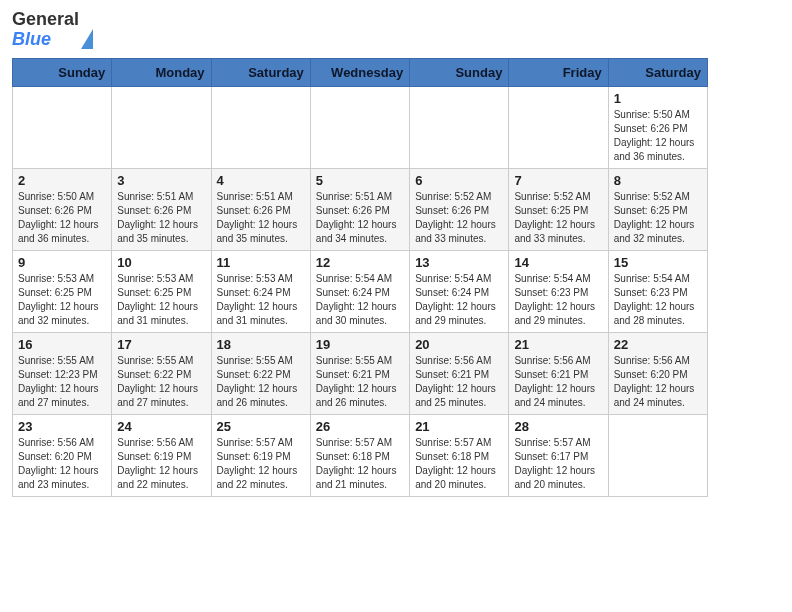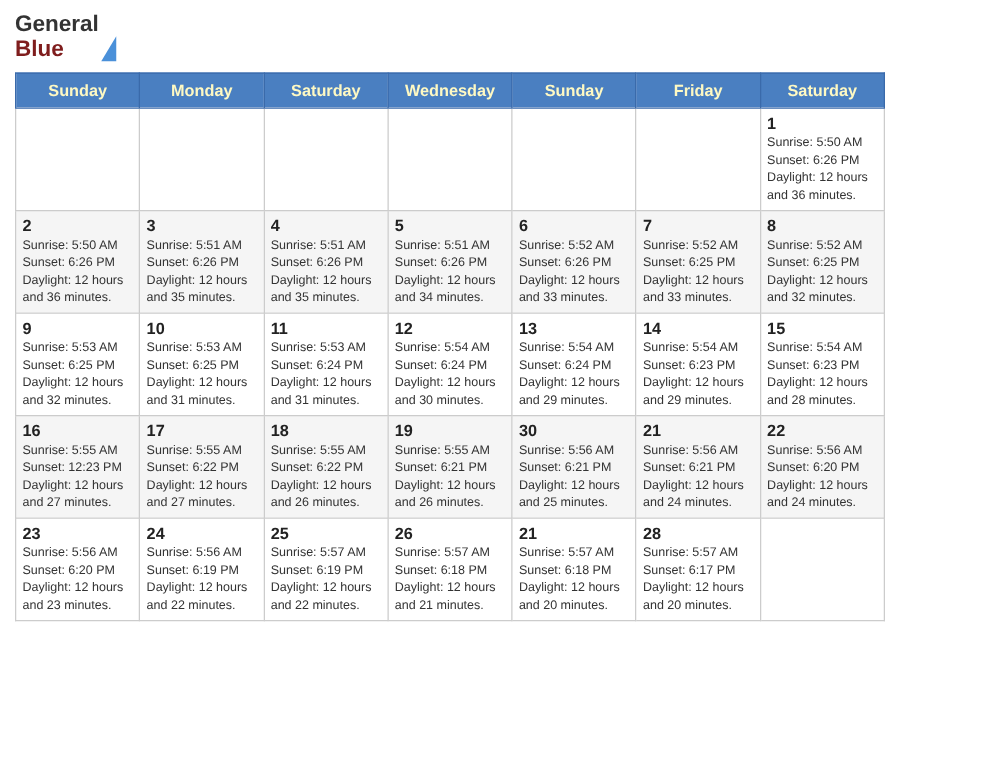--- a/index.html
+++ b/index.html
@@ -22,21 +22,21 @@
     .logo {
       display: flex;
       align-items: center;
     }
     .logo-text {
       font-size: 18px;
       font-weight: bold;
       line-height: 1.1;
     }
     .logo-general { color: #333; }
-    .logo-blue { color: #7f1d1d; }
+    .logo-blue { color: #3b82f6; font-style: italic; }
     .logo-triangle {
       width: 0;
       height: 0;
       border-left: 12px solid transparent;
       border-right: 0px solid transparent;
       border-bottom: 20px solid #4a90d9;
       margin-left: 2px;
       margin-top: -4px;
     }
     .title-block {
@@ -52,25 +52,25 @@
       font-weight: normal;
       color: #555;
     }
     .calendar {
       width: 100%;
       border-collapse: collapse;
       border: 1px solid #ccc;
     }
     .calendar th {
       background: #4a7fc1;
-      color: #fef9c3;
+      color: #0f172a;
       font-size: 13px;
       font-weight: bold;
       padding: 6px 6px;
-      text-align: center;
+      text-align: right;
       border: 1px solid #3a6aaa;
     }
     .calendar td {
       vertical-align: top;
       padding: 4px 5px;
       border: 1px solid #ccc;
       width: calc(100%/7);
       min-height: 80px;
       background: #fff;
       font-size: 10.5px;
@@ -246,21 +246,21 @@
 Sunset: 6:22 PM
 Daylight: 12 hours and 26 minutes.</div>
           </td>
           <td>
             <span class="day-num">19</span>
             <div class="day-info">Sunrise: 5:55 AM
 Sunset: 6:21 PM
 Daylight: 12 hours and 26 minutes.</div>
           </td>
           <td>
-            <span class="day-num">30</span>
+            <span class="day-num">20</span>
             <div class="day-info">Sunrise: 5:56 AM
 Sunset: 6:21 PM
 Daylight: 12 hours and 25 minutes.</div>
           </td>
           <td>
             <span class="day-num">21</span>
             <div class="day-info">Sunrise: 5:56 AM
 Sunset: 6:21 PM
 Daylight: 12 hours and 24 minutes.</div>
           </td>

